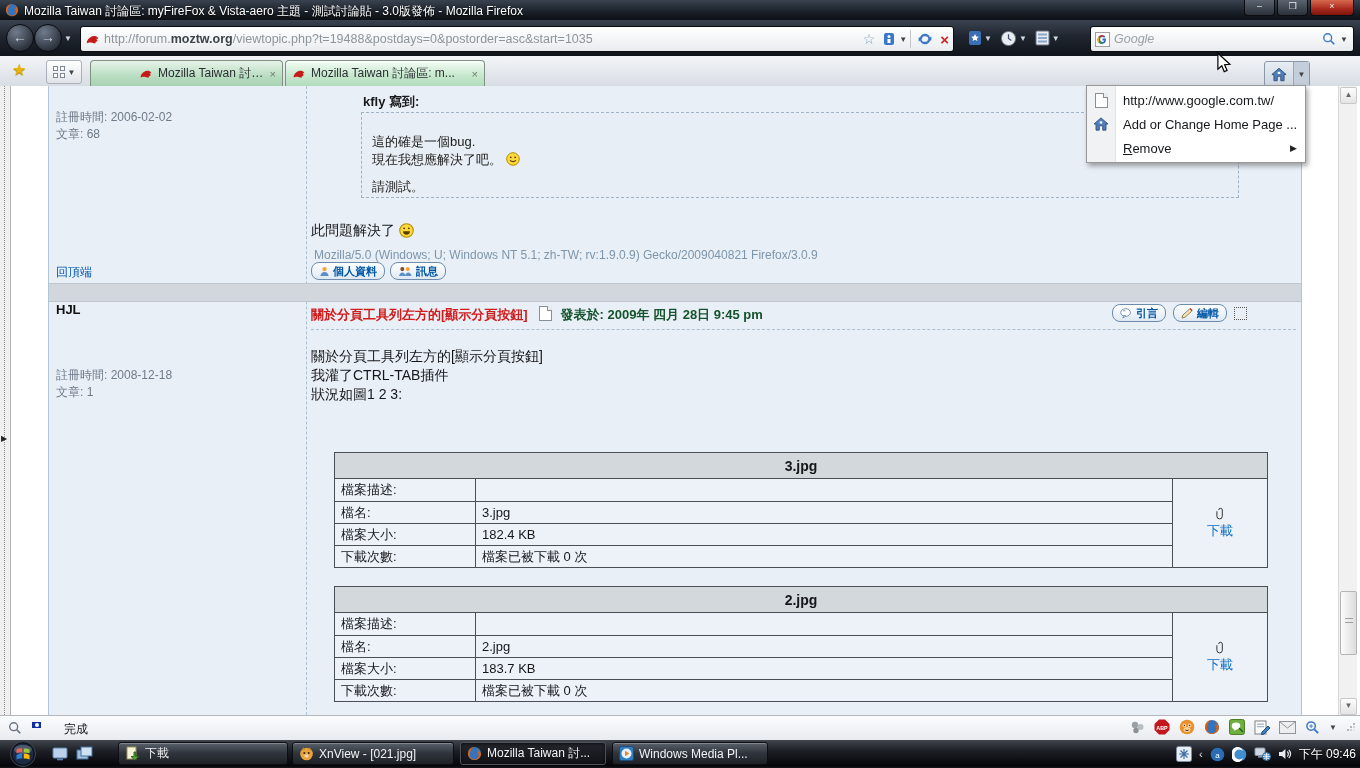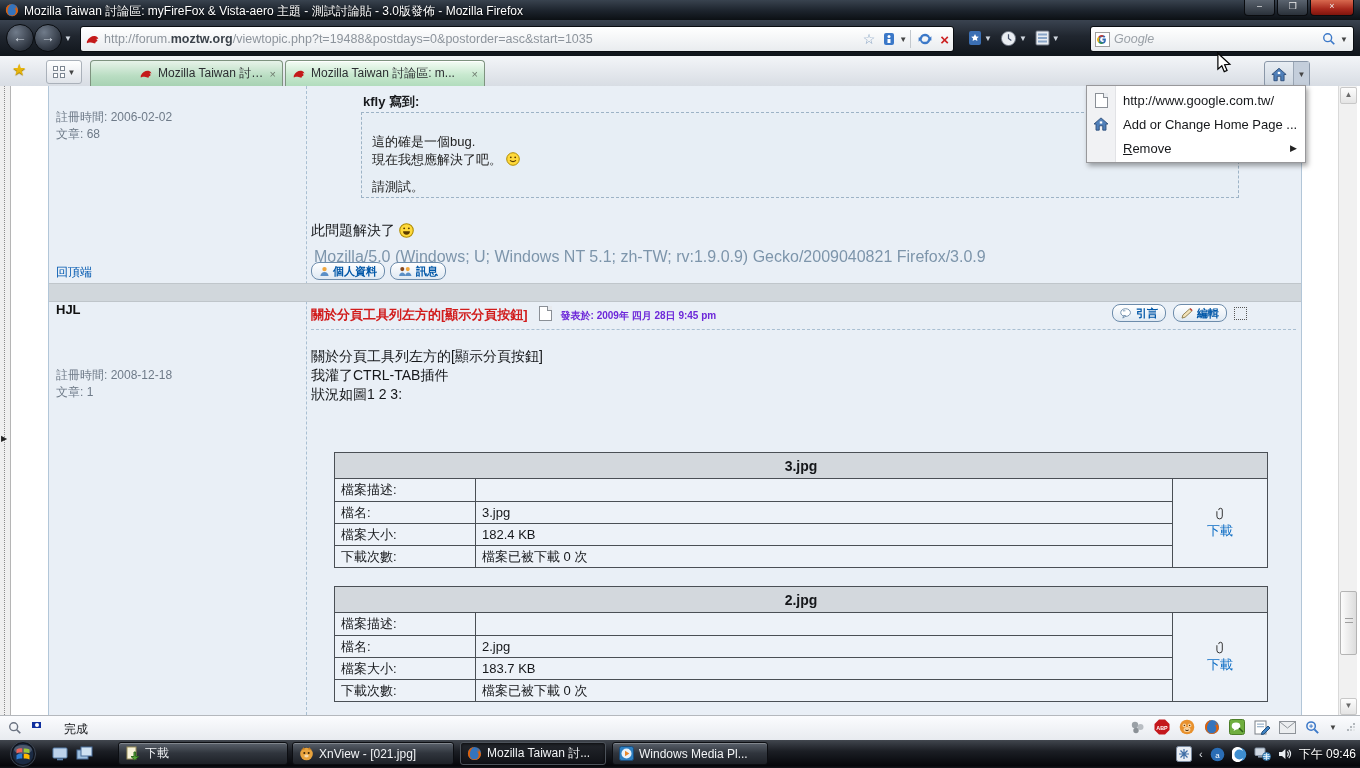--- a/index.html
+++ b/index.html
@@ -47,26 +47,26 @@
   .splitter{position:absolute;left:0;top:0;width:10px;height:629px;background:#efefef;border-right:1px solid #b5b5b5;}
   .splitter .dots{position:absolute;left:4px;top:0;height:629px;border-left:1px dotted #8a8a8a;}
   .splitter .sarrow{position:absolute;left:1px;top:348px;font-size:8px;color:#222;}
   .forum{position:absolute;left:48px;top:0;width:1252px;height:629px;background:#e9eff6;border-left:1px solid #b2c6d8;border-right:1px solid #b2c6d8;}
   .coldiv{position:absolute;left:257px;top:0;height:629px;border-left:1px dashed #a9bfd2;}
   .postband{position:absolute;left:0;top:197px;width:1252px;height:17px;background:#d1d7dc;border-top:1px solid #c0c6cb;border-bottom:1px solid #bfc5ca;}
   .uinfo{font-size:12px;color:#6e7a88;}
   .uname{font-size:13px;font-weight:bold;color:#111;}
   .quotebox{position:absolute;left:312px;top:26px;width:878px;height:86px;border:1px dashed #9db3c6;background:#e7eef5;box-sizing:border-box;padding:20px 0 0 10px;font-size:13px;color:#222;}
   .qline{line-height:18px;}
-  .sig{font-size:16px;color:#7d95ab;}
+  .sig{font-size:12px;color:#7d95ab;}
   .toplink{font-size:12px;color:#0058b0;}
   .pbtn{display:inline-flex;align-items:center;gap:3px;border:1px solid #6d8cab;border-radius:8px;background:linear-gradient(#ffffff,#dfe9f3);color:#0057a8;font-size:11px;font-weight:bold;padding:1px 7px;height:14px;}
   .subjrow{white-space:nowrap;}
   .subj-red{color:#d11c1c;font-weight:bold;font-size:13px;}
-  .posted{color:#6d28d9;font-weight:bold;font-size:10px;}
+  .posted{color:#14532d;font-weight:bold;font-size:13px;}
   .dash-h{border-top:1px dashed #a9bfd2;}
   .bodytxt{font-size:14px;color:#15171a;line-height:19px;}
   .viewicon{display:inline-block;width:11px;height:11px;border:1px dotted #555;}
 
   
   .att{position:absolute;left:285px;width:932px;display:grid;grid-template-columns:140px 697px 95px;grid-template-rows:26px 22px 22px 22px 22px;border:1px solid #4a4f55;background:#edf2f8;box-sizing:content-box;font-size:13px;color:#15171a;}
   .att .hdr{grid-column:1/4;background:#d3d8dd;border-bottom:1px solid #4a4f55;display:flex;align-items:center;justify-content:center;font-weight:bold;font-size:14px;}
   .att .cell{padding:2px 6px;display:flex;align-items:center;}
   .att .bt{border-top:1px solid #4a4f55;}
   .att .bl{border-left:1px solid #4a4f55;}

